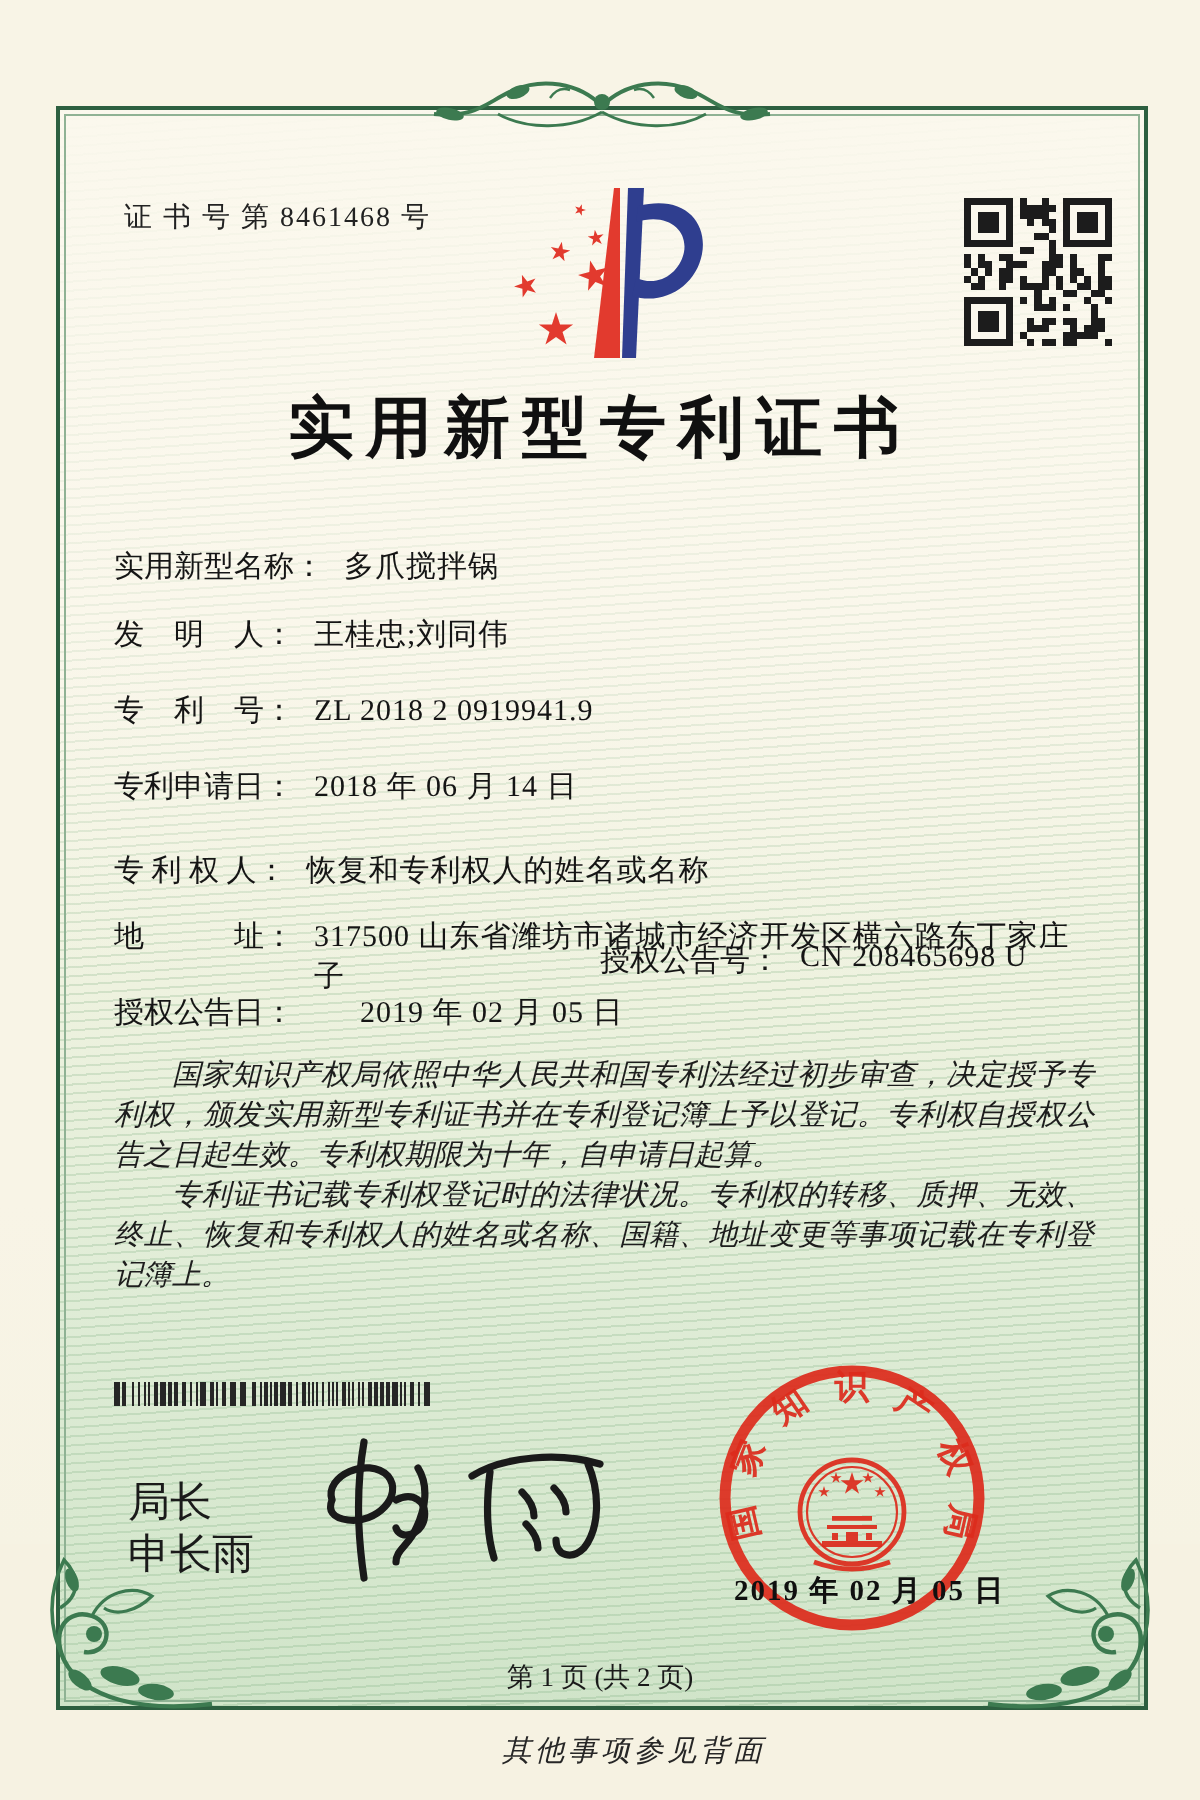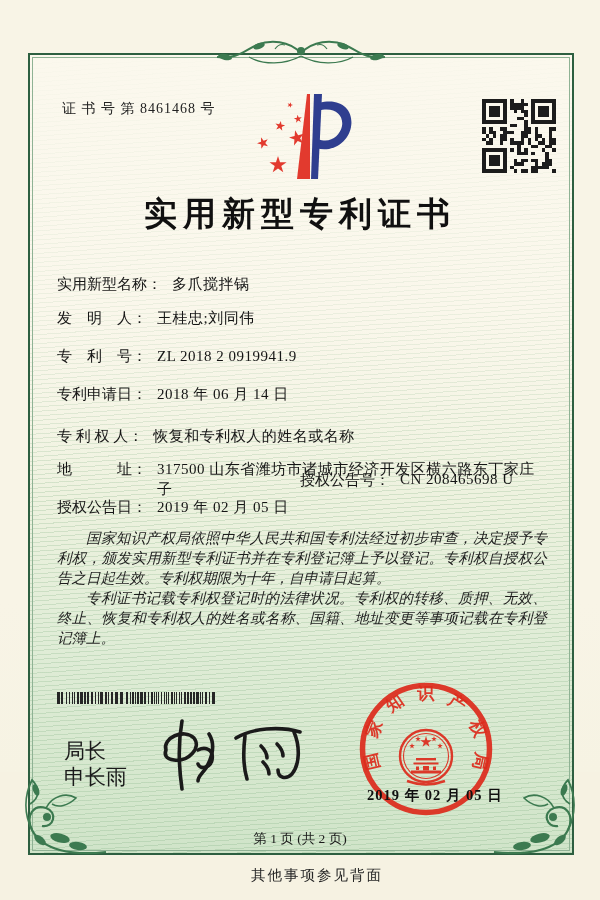--- a/index.html
+++ b/index.html
@@ -35,40 +35,40 @@
   .qr{ position:absolute; left:482px; top:99px; }
   .title{ position:absolute; left:0; top:192px; width:600px; text-align:center;
     font-size:33px; font-weight:700; letter-spacing:6px; color:#101010; }
 
   
   .field-row{ position:absolute; left:57px; width:492px; font-size:15px; color:#151515;
     display:flex; align-items:flex-start; line-height:20px; }
   .field-label{ white-space:pre; flex:0 0 auto; }
   .field-value{ margin-left:10px; max-width:402px; letter-spacing:.5px; }
   .row1{ top:274px; } .row2{ top:308px; } .row3{ top:346px; } .row4{ top:384px; }
-  .row5{ top:426px; } .row6{ top:459px; } .row7{ top:497px; }
+  .row5{ top:426px; } .row6{ top:459px; } .row7{ top:497px;gap:23px; }
   .grant-pair{ position:absolute; left:300px; top:471px; font-size:15px; color:#151515; display:flex; }
 
   
   .legal{ position:absolute; left:57px; top:528px; width:490px;
     font-size:14.5px; line-height:20px; color:#1d1d1d; font-style:italic;
     text-align:justify; }
   .legal p{ text-indent:2em; }
 
   
   .barcode{ position:absolute; left:57px; top:690px; }
   .director{ position:absolute; left:64px; top:738px; font-size:21px; color:#1a1a1a; line-height:26px; }
   .signature{ position:absolute; left:152px; top:716px; }
   .seal{ position:absolute; left:357px; top:680px; }
   .seal-date{ position:absolute; left:367px; top:786px; font-size:14.5px; font-weight:700;
     color:#101010; letter-spacing:1px; z-index:5; }
   .page-info{ position:absolute; left:0; top:830px; width:600px; text-align:center;
     font-size:13.5px; color:#1a1a1a; }
   .back-note{ position:absolute; left:0; top:866px; width:600px; text-align:center;
-    font-size:14.5px; letter-spacing:2px; color:#262626;padding-left:34px; }
+    font-size:14.5px; font-style:italic; letter-spacing:2px; color:#262626;padding-left:34px; }
 </style>
 </head>
 <body>
 
 <div class="paper">
 
   <div class="frame"></div>
 
   <div class="ornament ornament-top">
     <svg width="192" height="28" viewBox="0 0 192 28" fill="none" stroke="#3c7a50">

